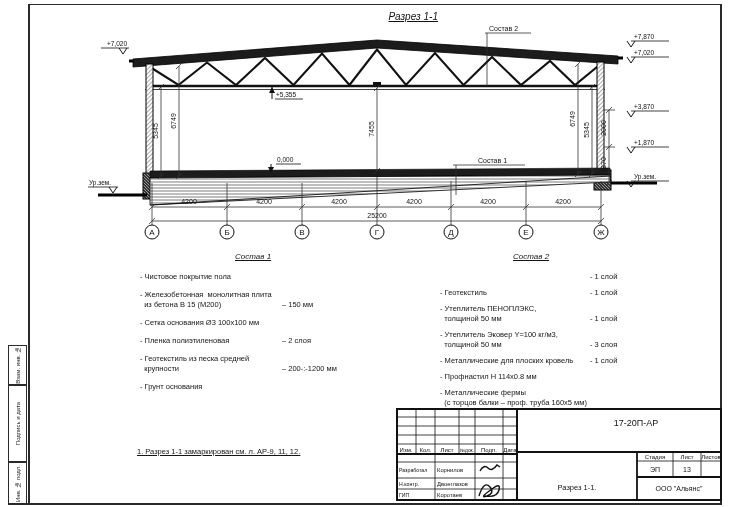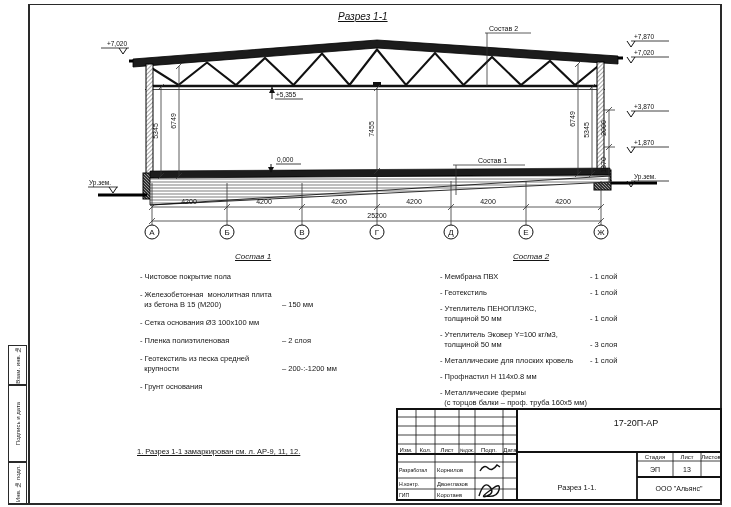--- a/index.html
+++ b/index.html
@@ -6,21 +6,21 @@
   #sheet{position:relative;width:731px;height:507px;background:#fff;overflow:hidden;
          font-family:"Liberation Sans","DejaVu Sans",sans-serif;color:#111;}
   .abs{position:absolute;}
   
   .frame-line{position:absolute;background:#2a2a2a;}
   
   .vcell{position:absolute;left:8px;width:19px;border:1px solid #2a2a2a;box-sizing:border-box;
          display:flex;align-items:center;justify-content:center;}
   .vcell span{writing-mode:vertical-rl;transform:rotate(180deg);font-size:6px;white-space:nowrap;color:#222;}
   
-  .sec-title{position:absolute;left:338px;top:11px;width:100px;text-align:left;
+  .sec-title{position:absolute;left:338px;top:11px;width:100px;text-align:right;
              font-size:10px;font-style:italic;text-decoration:underline;color:#111;}
   
   .sostav{position:absolute;font-size:7.5px;line-height:10px;color:#151515;}
   .sostav .s-title{font-style:italic;text-decoration:underline;width:fit-content;margin-bottom:10px;font-size:8px;}
   .item{position:relative;margin-bottom:8px;min-height:10px;}
   .s2 .item{margin-bottom:6px;}
   .item .t{white-space:pre-wrap;display:block;max-width:170px;}
   .item .v{position:absolute;bottom:0;white-space:nowrap;}
   .s1 .item .v{left:142px;}
   .s2 .item .v{left:150px;}
@@ -264,21 +264,20 @@
       </div>
     <div class="item">
         <span class="t">- Грунт основания</span>
         <span class="v"></span>
       </div>
   </div>
 
   <div class="sostav s2" style="left:440px;top:252px;width:285px;">
     <div class="s-title" style="margin-left:73px;">Состав 2</div>
     <div class="item">
-        <span class="t">- Мембрана ПВХ</span>
         <span class="v">- 1 слой</span>
       </div>
     <div class="item">
         <span class="t">- Геотекстиль</span>
         <span class="v">- 1 слой</span>
       </div>
     <div class="item">
         <span class="t">- Утеплитель ПЕНОПЛЭКС,
   толщиной 50 мм</span>
         <span class="v">- 1 слой</span>

